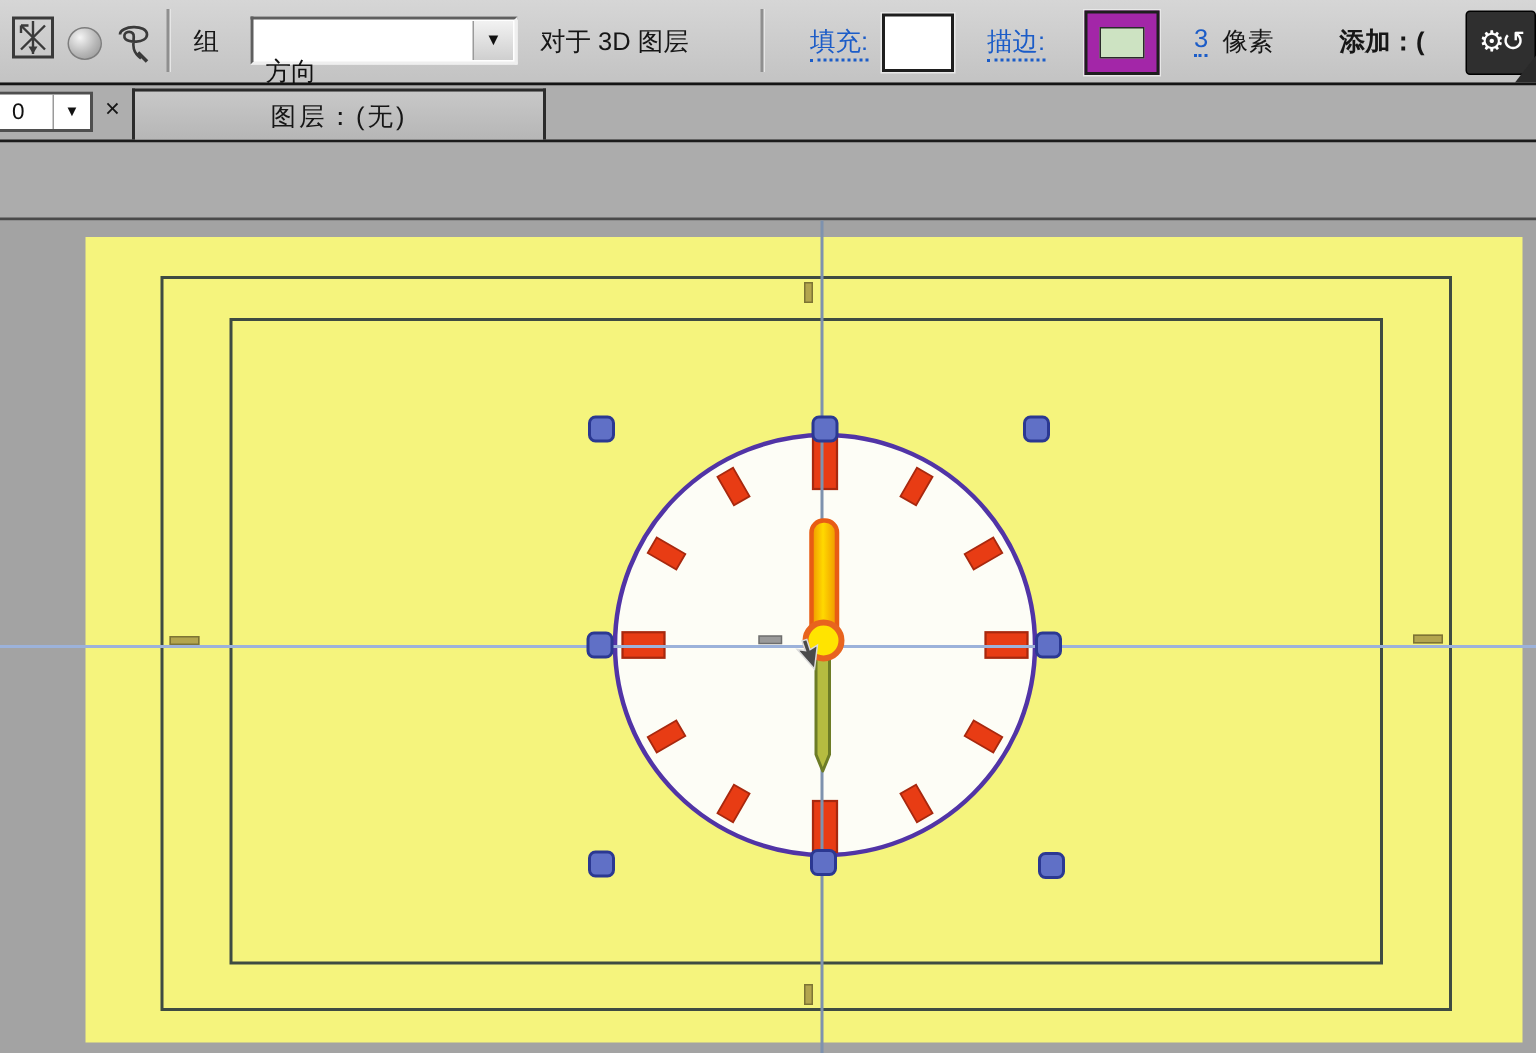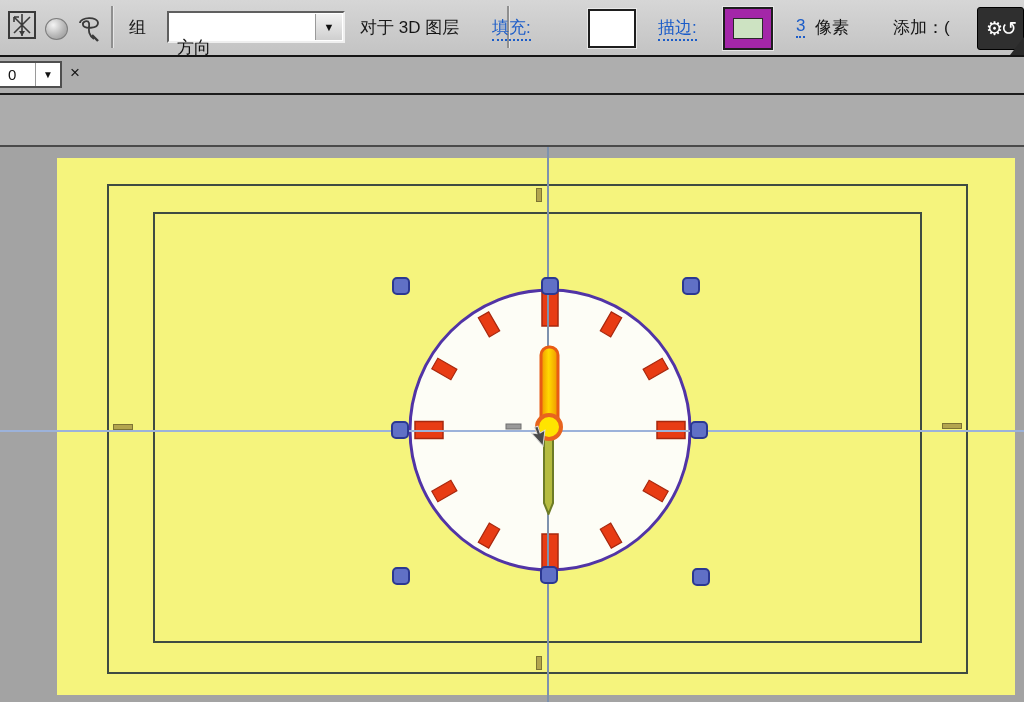--- a/index.html
+++ b/index.html
@@ -91,44 +91,47 @@
   <div class="abs tb-sep" style="left:111px;"></div>
 
   <span class="abs tb-label" style="left:129px;">组</span>
   <div class="abs combo">
     <span class="val">方向</span>
     <span class="arrow">▼</span>
   </div>
   <span class="abs tb-label" style="left:360px;text-align:center;">对于 3D 图层</span>
   <div class="abs tb-sep" style="left:507px;"></div>
 
-  <span class="abs tb-link" style="left:492px;">填充:</span>
+  <span class="abs tb-link" style="left:540px;">填充:</span>
   <div class="abs swatch-fill"></div>
 
   <span class="abs tb-link" style="left:658px;">描边:</span>
   <div class="abs swatch-stroke">
     <div class="inner"></div>
   </div>
 
   <span class="abs tb-link" style="left:796px;">3</span>
   <span class="abs tb-label" style="left:815px;">像素</span>
 
-  <span class="abs tb-label" style="left:893px;">添加：(</span>
+  <span class="abs tb-label" style="left:893px;font-weight:bold;">添加：(</span>
   <div class="abs gear-btn">
     <span>⚙↺</span>
   </div>
   <div class="abs tb-corner"></div>
 </div>
 
 <div class="abs tabbar">
   <div class="abs zoom-combo">
     <span class="zval">0</span>
     <span class="zarr">▼</span>
   </div>
   <span class="abs tab-close">×</span>
+  <div class="abs layer-tab">
+    <span>图层：(无)</span>
+  </div>
 </div>
 
 <div class="abs gapband"></div>
 
 <div class="abs canvas"></div>
 <div class="abs artboard"></div>
 <div class="abs rect-outer"></div>
 <div class="abs rect-inner"></div>
 
 <div class="abs cmark v" style="left:536px;top:188px;"></div>

